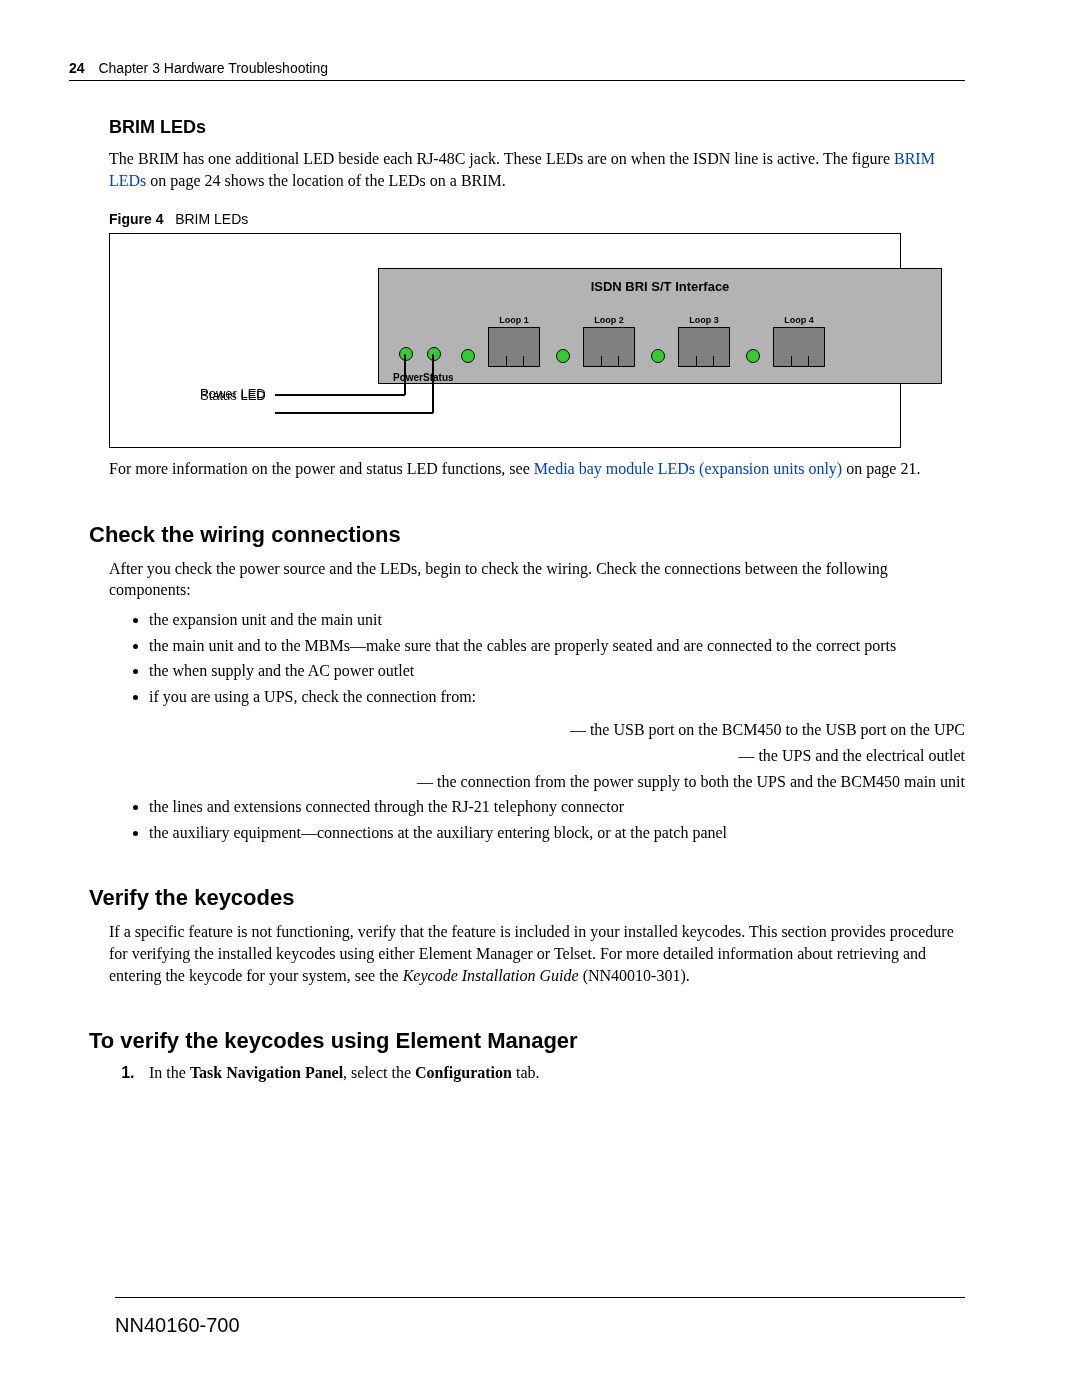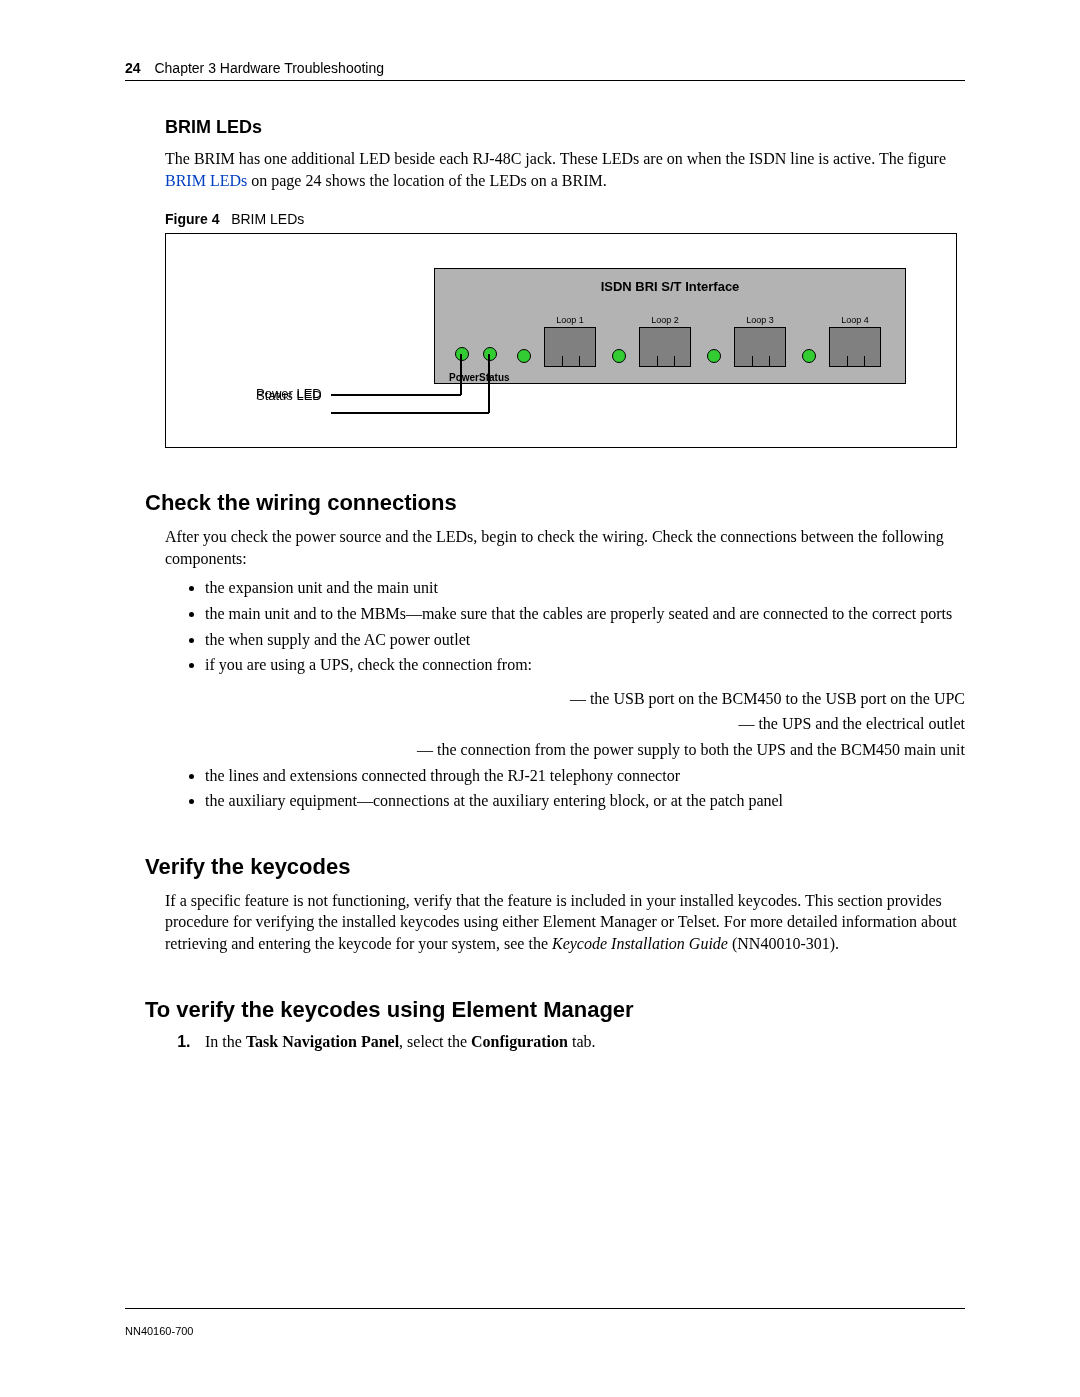--- a/index.html
+++ b/index.html
@@ -7,21 +7,21 @@
     padding: 0;
     font-family: "Times New Roman", Times, serif;
     font-size: 16px;
     color: #000;
     background: #fff;
   }
   .page {
     width: 1080px;
     height: 1397px;
     box-sizing: border-box;
-    padding: 60px 115px 40px 115px;
+    padding: 60px 115px 40px 59px;
     position: relative;
   }
   .running-head {
     font-family: Arial, Helvetica, sans-serif;
     font-size: 14px;
     border-bottom: 1.5px solid #000;
     padding-bottom: 4px;
     margin-left: 10px;
   }
   .running-head .pg {
@@ -63,21 +63,21 @@
     width: 792px;
     height: 215px;
     border: 1.5px solid #000;
     position: relative;
     box-sizing: border-box;
   }
   .brim-panel {
     position: absolute;
     left: 268px;
     top: 34px;
-    width: 472px;
+    width: 564px;
     height: 116px;
     background: #b3b3b3;
     border: 1.5px solid #000;
     box-sizing: border-box;
   }
   .panel-title {
     position: absolute;
     top: 10px;
     width: 100%;
     text-align: center;
@@ -94,21 +94,21 @@
     border-radius: 50%;
     top: 78px;
   }
   .loop-block {
     position: absolute;
     top: 46px;
     width: 70px;
   }
   .loop-label {
     font-family: Arial, Helvetica, sans-serif;
-    font-weight: normal;
+    font-weight: bold;
     font-size: 9px;
     text-align: center;
     margin-bottom: 2px;
   }
   .rj-jack {
     width: 50px;
     height: 38px;
     background: #808080;
     border: 1.5px solid #000;
     margin: 0 auto;
@@ -180,26 +180,26 @@
   ol.steps li {
     padding-left: 10px;
   }
   ol.steps li::marker {
     font-family: Arial, Helvetica, sans-serif;
     font-weight: bold;
   }
   .footer {
     position: absolute;
     bottom: 60px;
-    left: 125px;
+    left: 115px;
     right: 115px;
     border-top: 1.5px solid #000;
     padding-top: 16px;
     font-family: Arial, Helvetica, sans-serif;
-    font-size: 11px;
+    font-size: 20px;
   }
 </style>
 </head>
 <body>
 
 <div class="page">
 
   <div class="running-head">
     <span class="pg">24</span>
     <span class="chap">Chapter 3  Hardware Troubleshooting</span>
@@ -247,20 +247,23 @@
 
     <div class="annot" style="left:90px; top:152px">Power LED</div>
     <div class="annot" style="left:90px; top:154px">Status LED</div>
 
     <div class="leader" style="left:165px; top:160px; width:130px; height:1.5px"></div>
     <div class="leader" style="left:294px; top:120px; width:1.5px; height:41px"></div>
     <div class="leader" style="left:165px; top:178px; width:158px; height:1.5px"></div>
     <div class="leader" style="left:322px; top:120px; width:1.5px; height:59px"></div>
   </div>
 
+  <p class="body-text">
+    <span>For more information on the power and status LED functions, see </span><a class="link" href="#">Media bay module LEDs (expansion units only)</a><span> on page 21.</span>
+  </p>
 
   <div class="section-h2">Check the wiring connections</div>
   <p class="body-text">After you check the power source and the LEDs, begin to check the wiring. Check the connections between the following components:</p>
   <ul class="bullets">
     <li>the expansion unit and the main unit</li>
     <li>the main unit and to the MBMs—make sure that the cables are properly seated and are connected to the correct ports</li>
     <li>the when supply and the AC power outlet</li>
     <li>
       <span>if you are using a UPS, check the connection from:</span>
       <ul class="sub-dashes">

